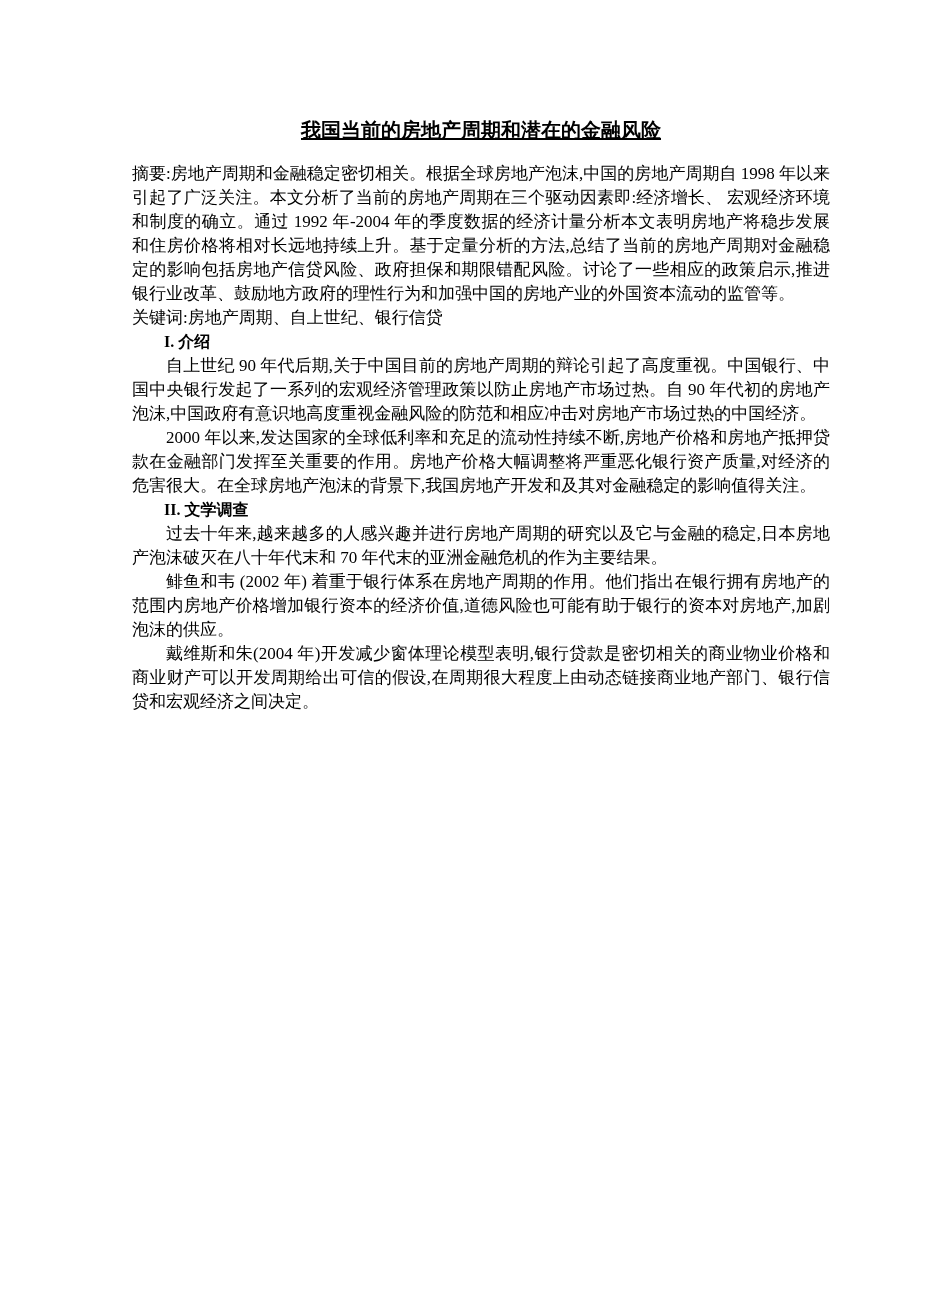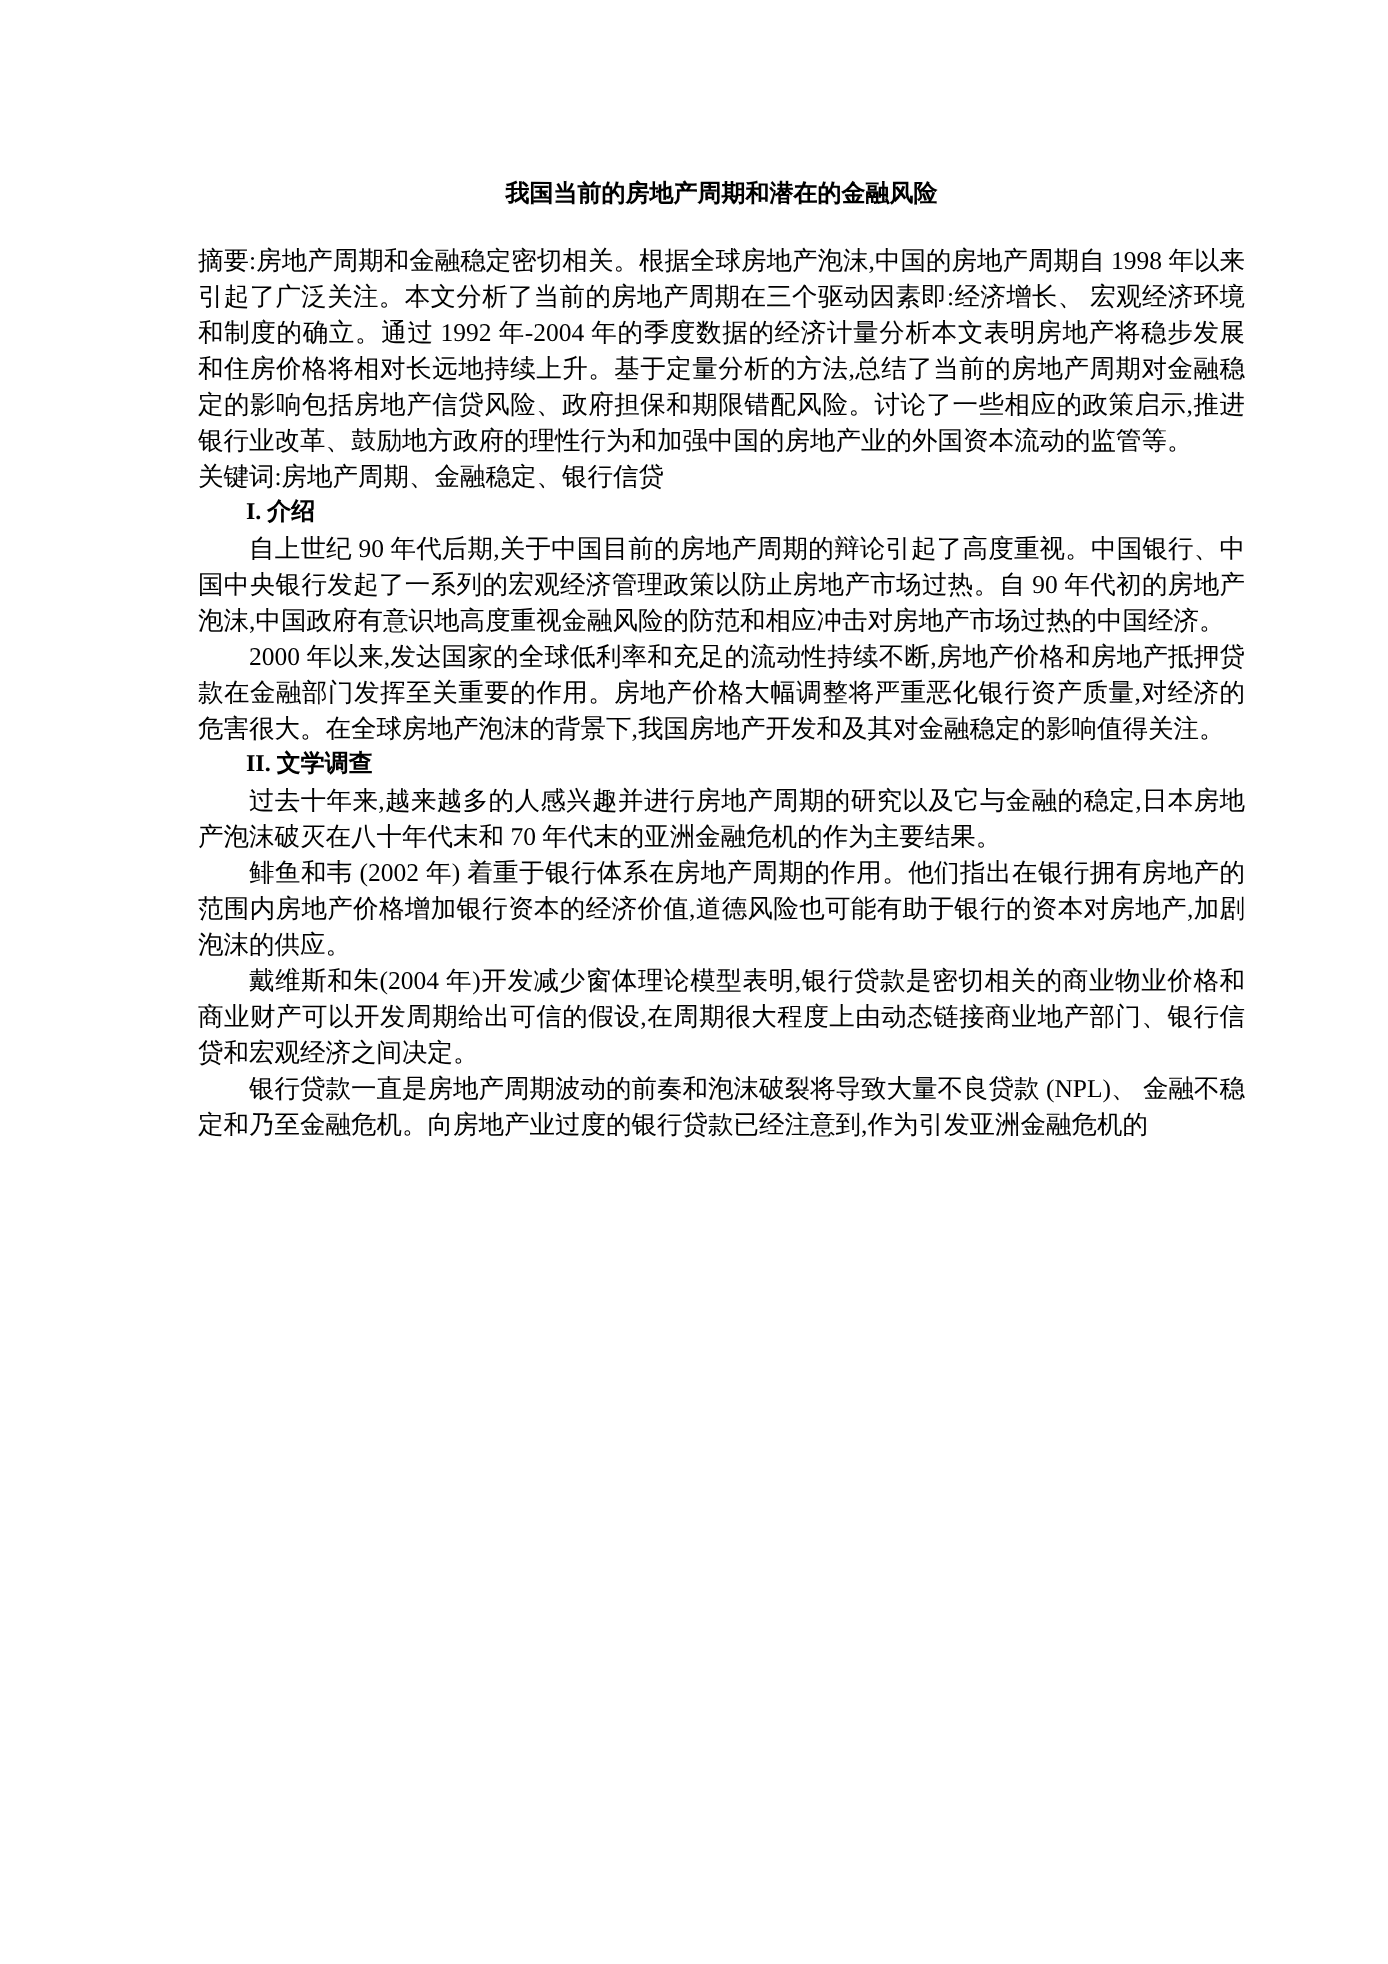--- a/index.html
+++ b/index.html
@@ -20,25 +20,26 @@
     left: 132px;
     top: 111px;
     width: 698px;
     color: #000000;
     font-size: 17px;
     line-height: 24px;
     text-align: justify;
   }
   .doc-title {
     margin: 0 0 13px 0;
-    font-size: 16px;
+    font-size: 20px;
     line-height: 38px;
     font-weight: bold;
     text-align: center;
     text-indent: 0;
+    text-decoration: underline;
   }
   .para {
     margin: 0;
     padding: 0;
     text-indent: 2em;
   }
   .para.noindent {
     text-indent: 0;
   }
   .sec-heading {
@@ -54,35 +55,34 @@
 </head>
 <body>
 
 <div class="page">
   <div class="content">
 
     <h1 class="doc-title">我国当前的房地产周期和潜在的金融风险</h1>
 
     <p class="para noindent">摘要:房地产周期和金融稳定密切相关。根据全球房地产泡沫,中国的房地产周期自 1998 年以来引起了广泛关注。本文分析了当前的房地产周期在三个驱动因素即:经济增长、 宏观经济环境和制度的确立。通过 1992 年-2004 年的季度数据的经济计量分析本文表明房地产将稳步发展和住房价格将相对长远地持续上升。基于定量分析的方法,总结了当前的房地产周期对金融稳定的影响包括房地产信贷风险、政府担保和期限错配风险。讨论了一些相应的政策启示,推进银行业改革、鼓励地方政府的理性行为和加强中国的房地产业的外国资本流动的监管等。</p>
 
-    <p class="para noindent">关键词:房地产周期、金融稳定、银行信贷</p>
+    <p class="para noindent">关键词:房地产周期、自上世纪、银行信贷</p>
 
     <h2 class="sec-heading">I. 介绍</h2>
 
     <p class="para">自上世纪 90 年代后期,关于中国目前的房地产周期的辩论引起了高度重视。中国银行、中国中央银行发起了一系列的宏观经济管理政策以防止房地产市场过热。自 90 年代初的房地产泡沫,中国政府有意识地高度重视金融风险的防范和相应冲击对房地产市场过热的中国经济。</p>
 
 
     <p class="para">2000 年以来,发达国家的全球低利率和充足的流动性持续不断,房地产价格和房地产抵押贷款在金融部门发挥至关重要的作用。房地产价格大幅调整将严重恶化银行资产质量,对经济的危害很大。在全球房地产泡沫的背景下,我国房地产开发和及其对金融稳定的影响值得关注。</p>
 
 
     <h2 class="sec-heading">II. 文学调查</h2>
 
     <p class="para">过去十年来,越来越多的人感兴趣并进行房地产周期的研究以及它与金融的稳定,日本房地产泡沫破灭在八十年代末和 70 年代末的亚洲金融危机的作为主要结果。</p>
 
     <p class="para">鲱鱼和韦 (2002 年) 着重于银行体系在房地产周期的作用。他们指出在银行拥有房地产的范围内房地产价格增加银行资本的经济价值,道德风险也可能有助于银行的资本对房地产,加剧泡沫的供应。</p>
 
 
     <p class="para">戴维斯和朱(2004 年)开发减少窗体理论模型表明,银行贷款是密切相关的商业物业价格和商业财产可以开发周期给出可信的假设,在周期很大程度上由动态链接商业地产部门、银行信贷和宏观经济之间决定。</p>
 
-    <p class="para">银行贷款一直是房地产周期波动的前奏和泡沫破裂将导致大量不良贷款 (NPL)、 金融不稳定和乃至金融危机。向房地产业过度的银行贷款已经注意到,作为引发亚洲金融危机的</p>
 
   </div>
 </div>
 
 </body></html>

